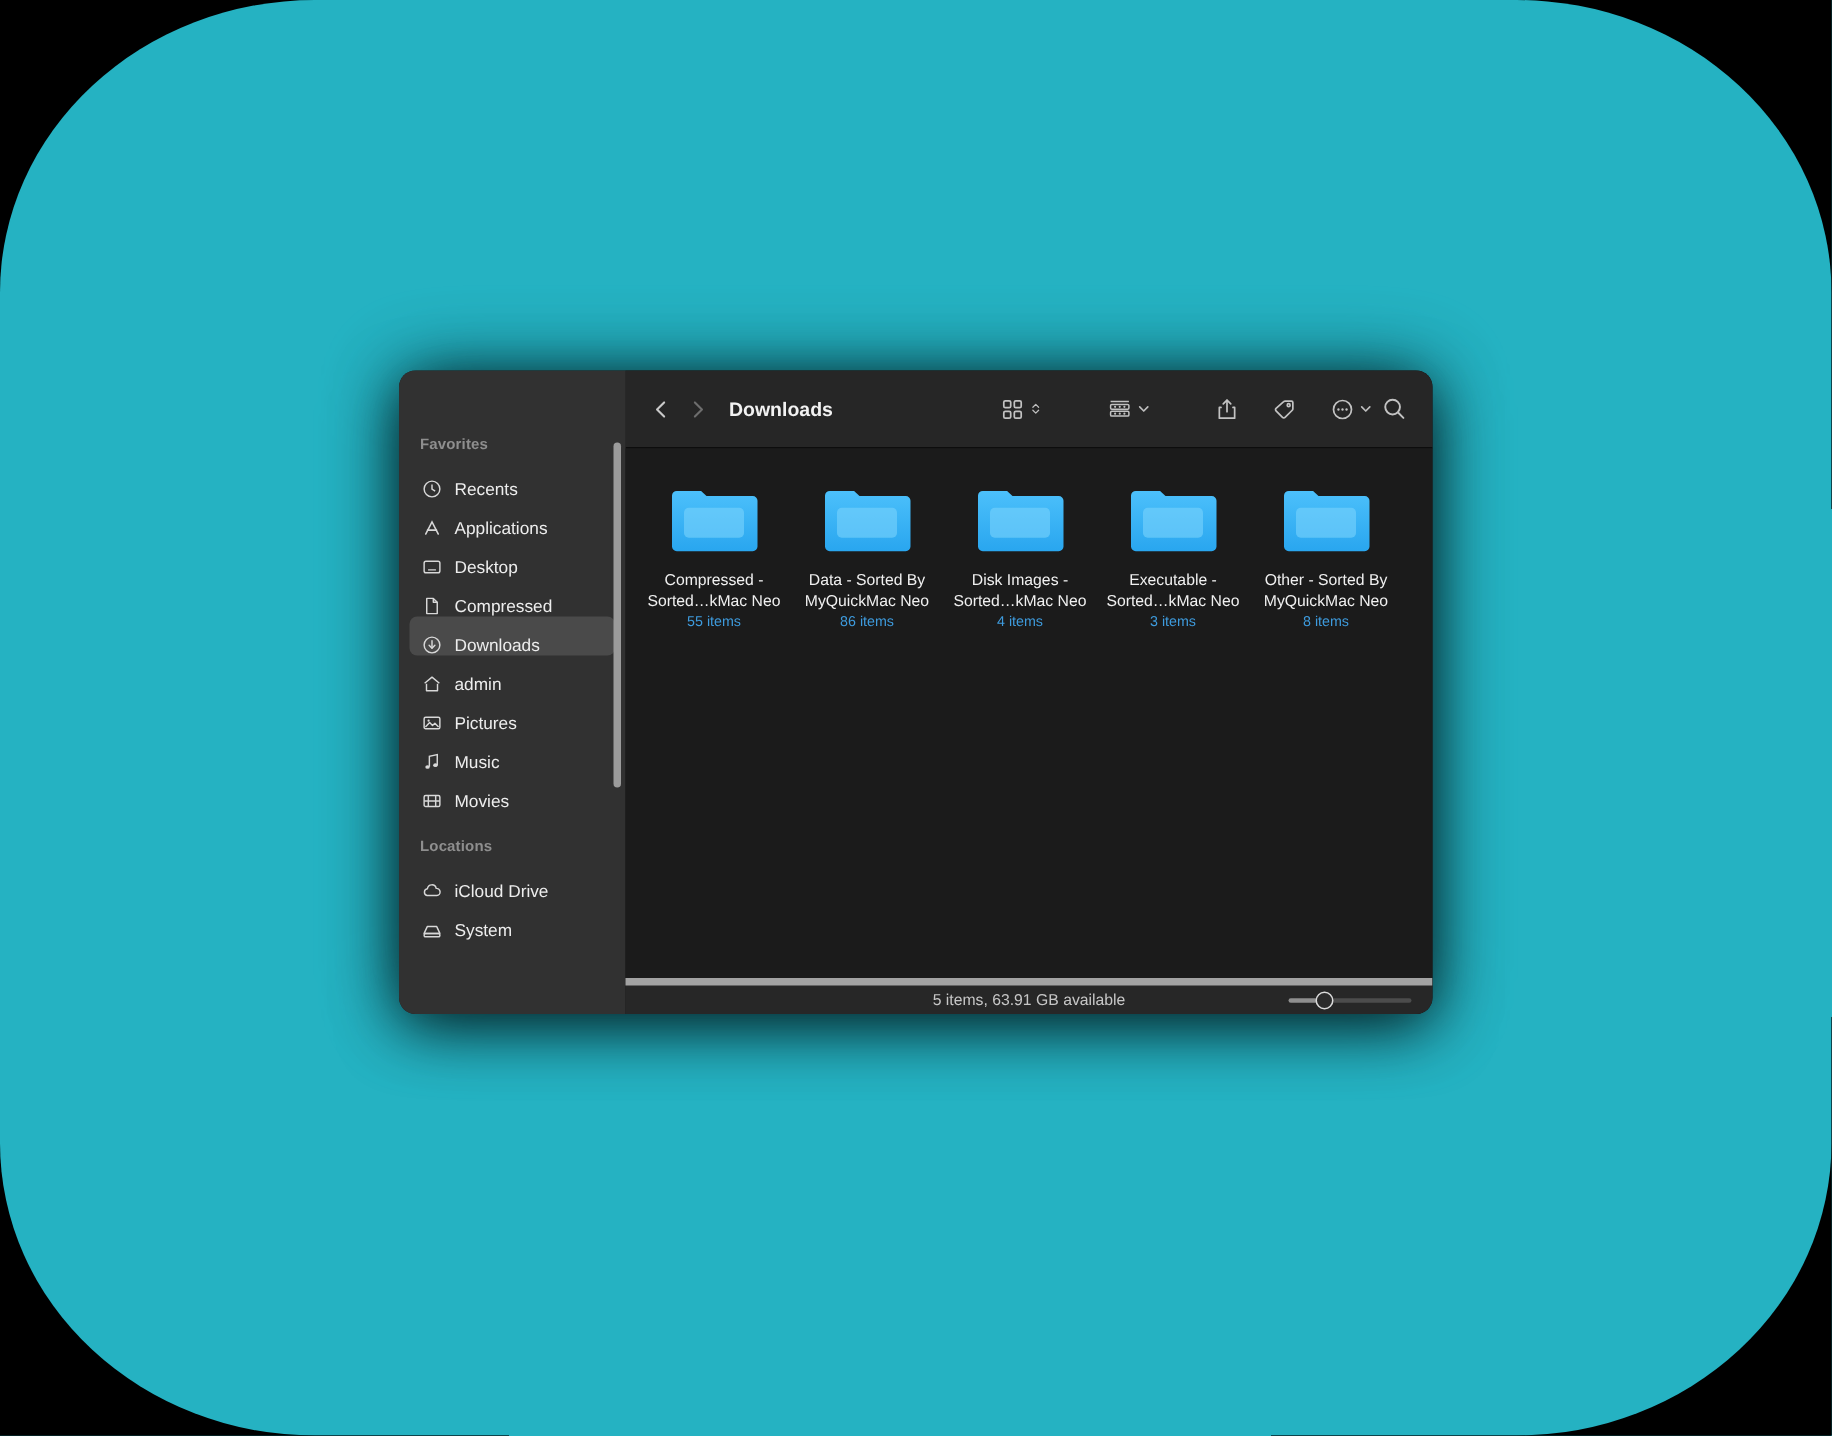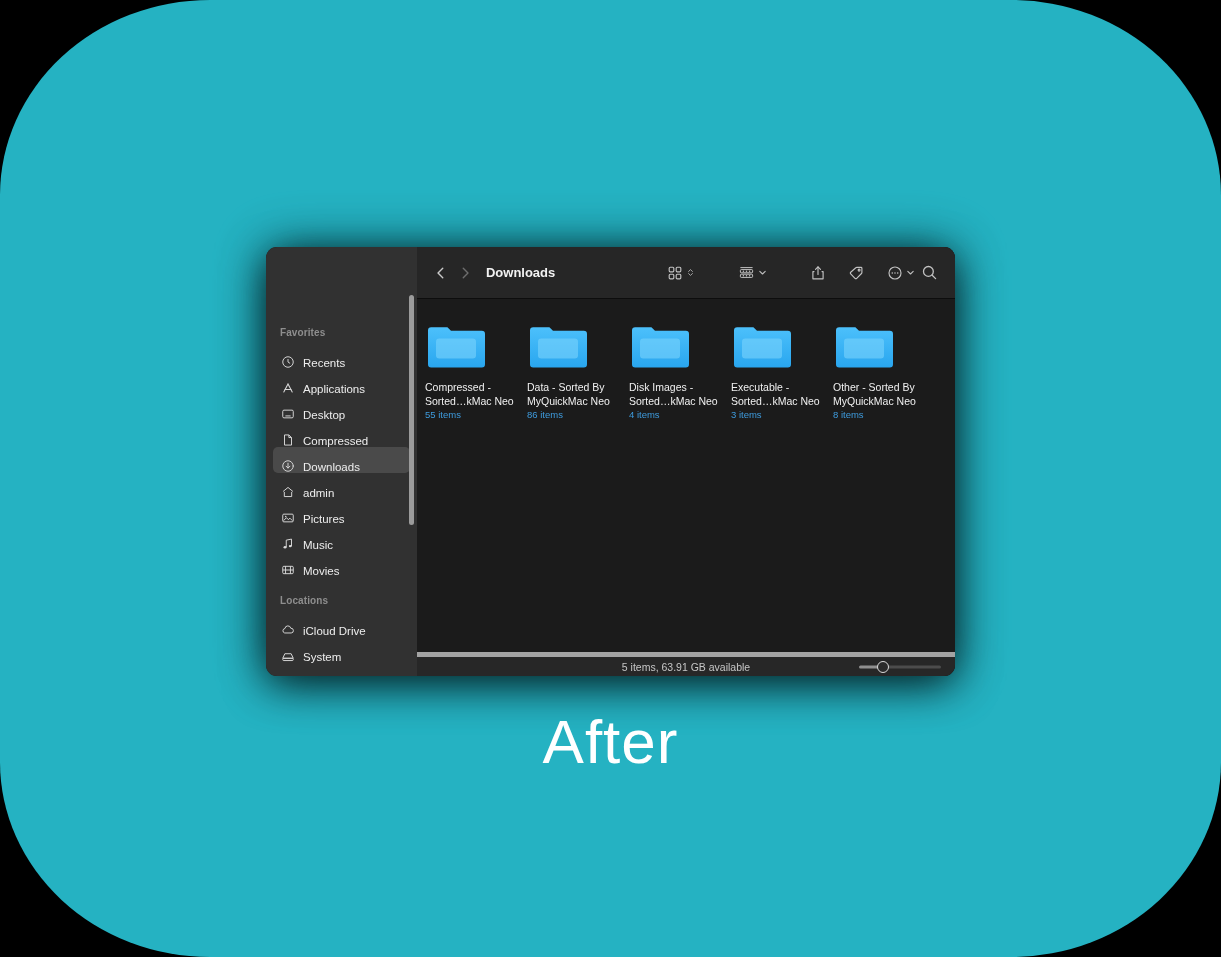--- a/index.html
+++ b/index.html
@@ -56,21 +56,21 @@
     background: #1d1d1d;
     box-shadow: 0 10px 40px rgba(0,0,0,.6);
   }
 
   
   #sidebar {
     position: relative;
     width: 151px;
     flex: 0 0 151px;
     background: #313131;
-    padding-top: 80px;
+    padding-top: 44px;
     color: #e8e8e8;
     font-size: 11.5px;
   }
   .sb-header {
     font-size: 10px;
     font-weight: bold;
     color: #8e8e8e;
     padding: 0 0 5px 14px;
     letter-spacing: .1px;
   }
@@ -160,21 +160,21 @@
     overflow: hidden;
   }
   #grid {
     display: flex;
     gap: 0;
   }
   .file-cell {
     width: 102px;
     display: flex;
     flex-direction: column;
-    align-items: flex-start;
+    align-items: center;
     padding-top: 6px;
   }
   .folder { width: 62px; height: 50px; position: relative; margin-bottom: 9px; }
   .folder svg { width: 62px; height: 50px; display: block; }
   .file-name {
     font-size: 10.5px;
     line-height: 14px;
     color: #f0f0f0;
     text-align: center;
     white-space: nowrap;
@@ -565,14 +565,13 @@
         <div id="zoom-slider">
           <div class="track-left"></div>
           <div class="track-right"></div>
           <div class="knob"></div>
         </div>
       </div>
 
     </div>
   </div>
 
-  <div id="caption">After</div>
 </div>
 
 </body></html>

